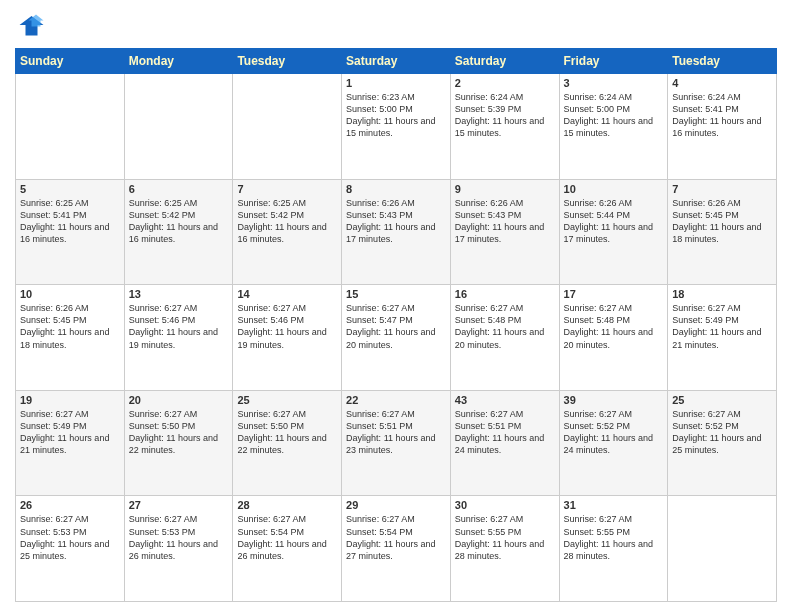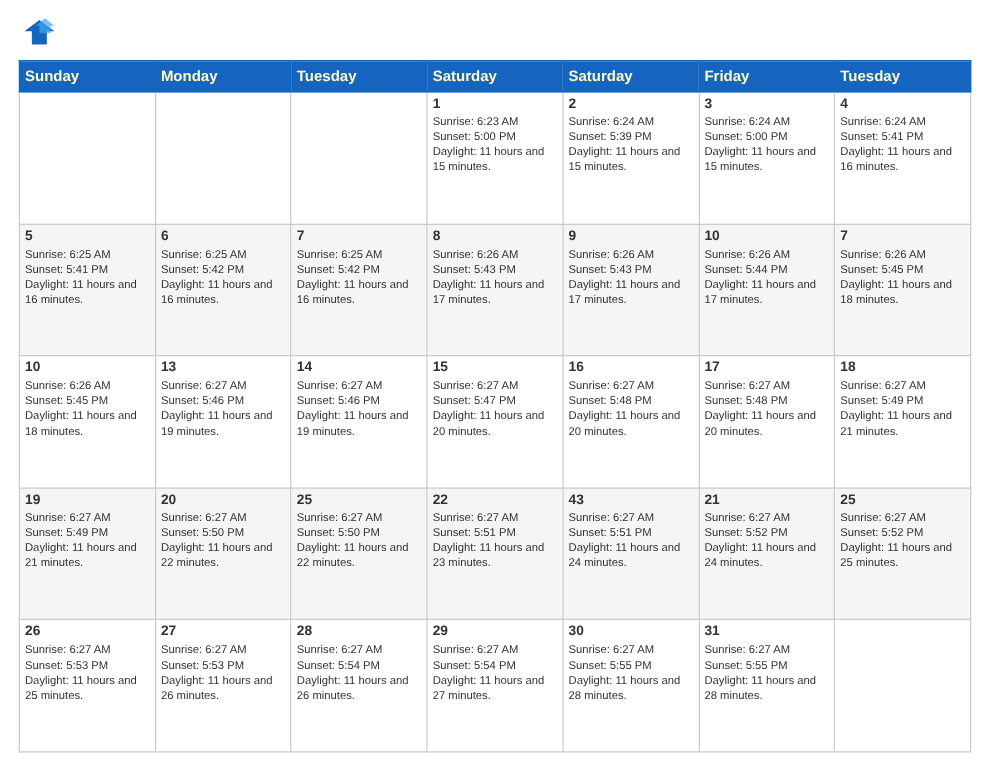--- a/index.html
+++ b/index.html
@@ -302,21 +302,21 @@
 and 23 minutes.</div>
           </td>
           <td>
             <span class="day-num">43</span>
             <div class="cell-content">Sunrise: 6:27 AM
 Sunset: 5:51 PM
 Daylight: 11 hours
 and 24 minutes.</div>
           </td>
           <td>
-            <span class="day-num">21</span>
+            <span class="day-num">39</span>
             <div class="cell-content">Sunrise: 6:27 AM
 Sunset: 5:52 PM
 Daylight: 11 hours
 and 24 minutes.</div>
           </td>
           <td>
             <span class="day-num">25</span>
             <div class="cell-content">Sunrise: 6:27 AM
 Sunset: 5:52 PM
 Daylight: 11 hours

